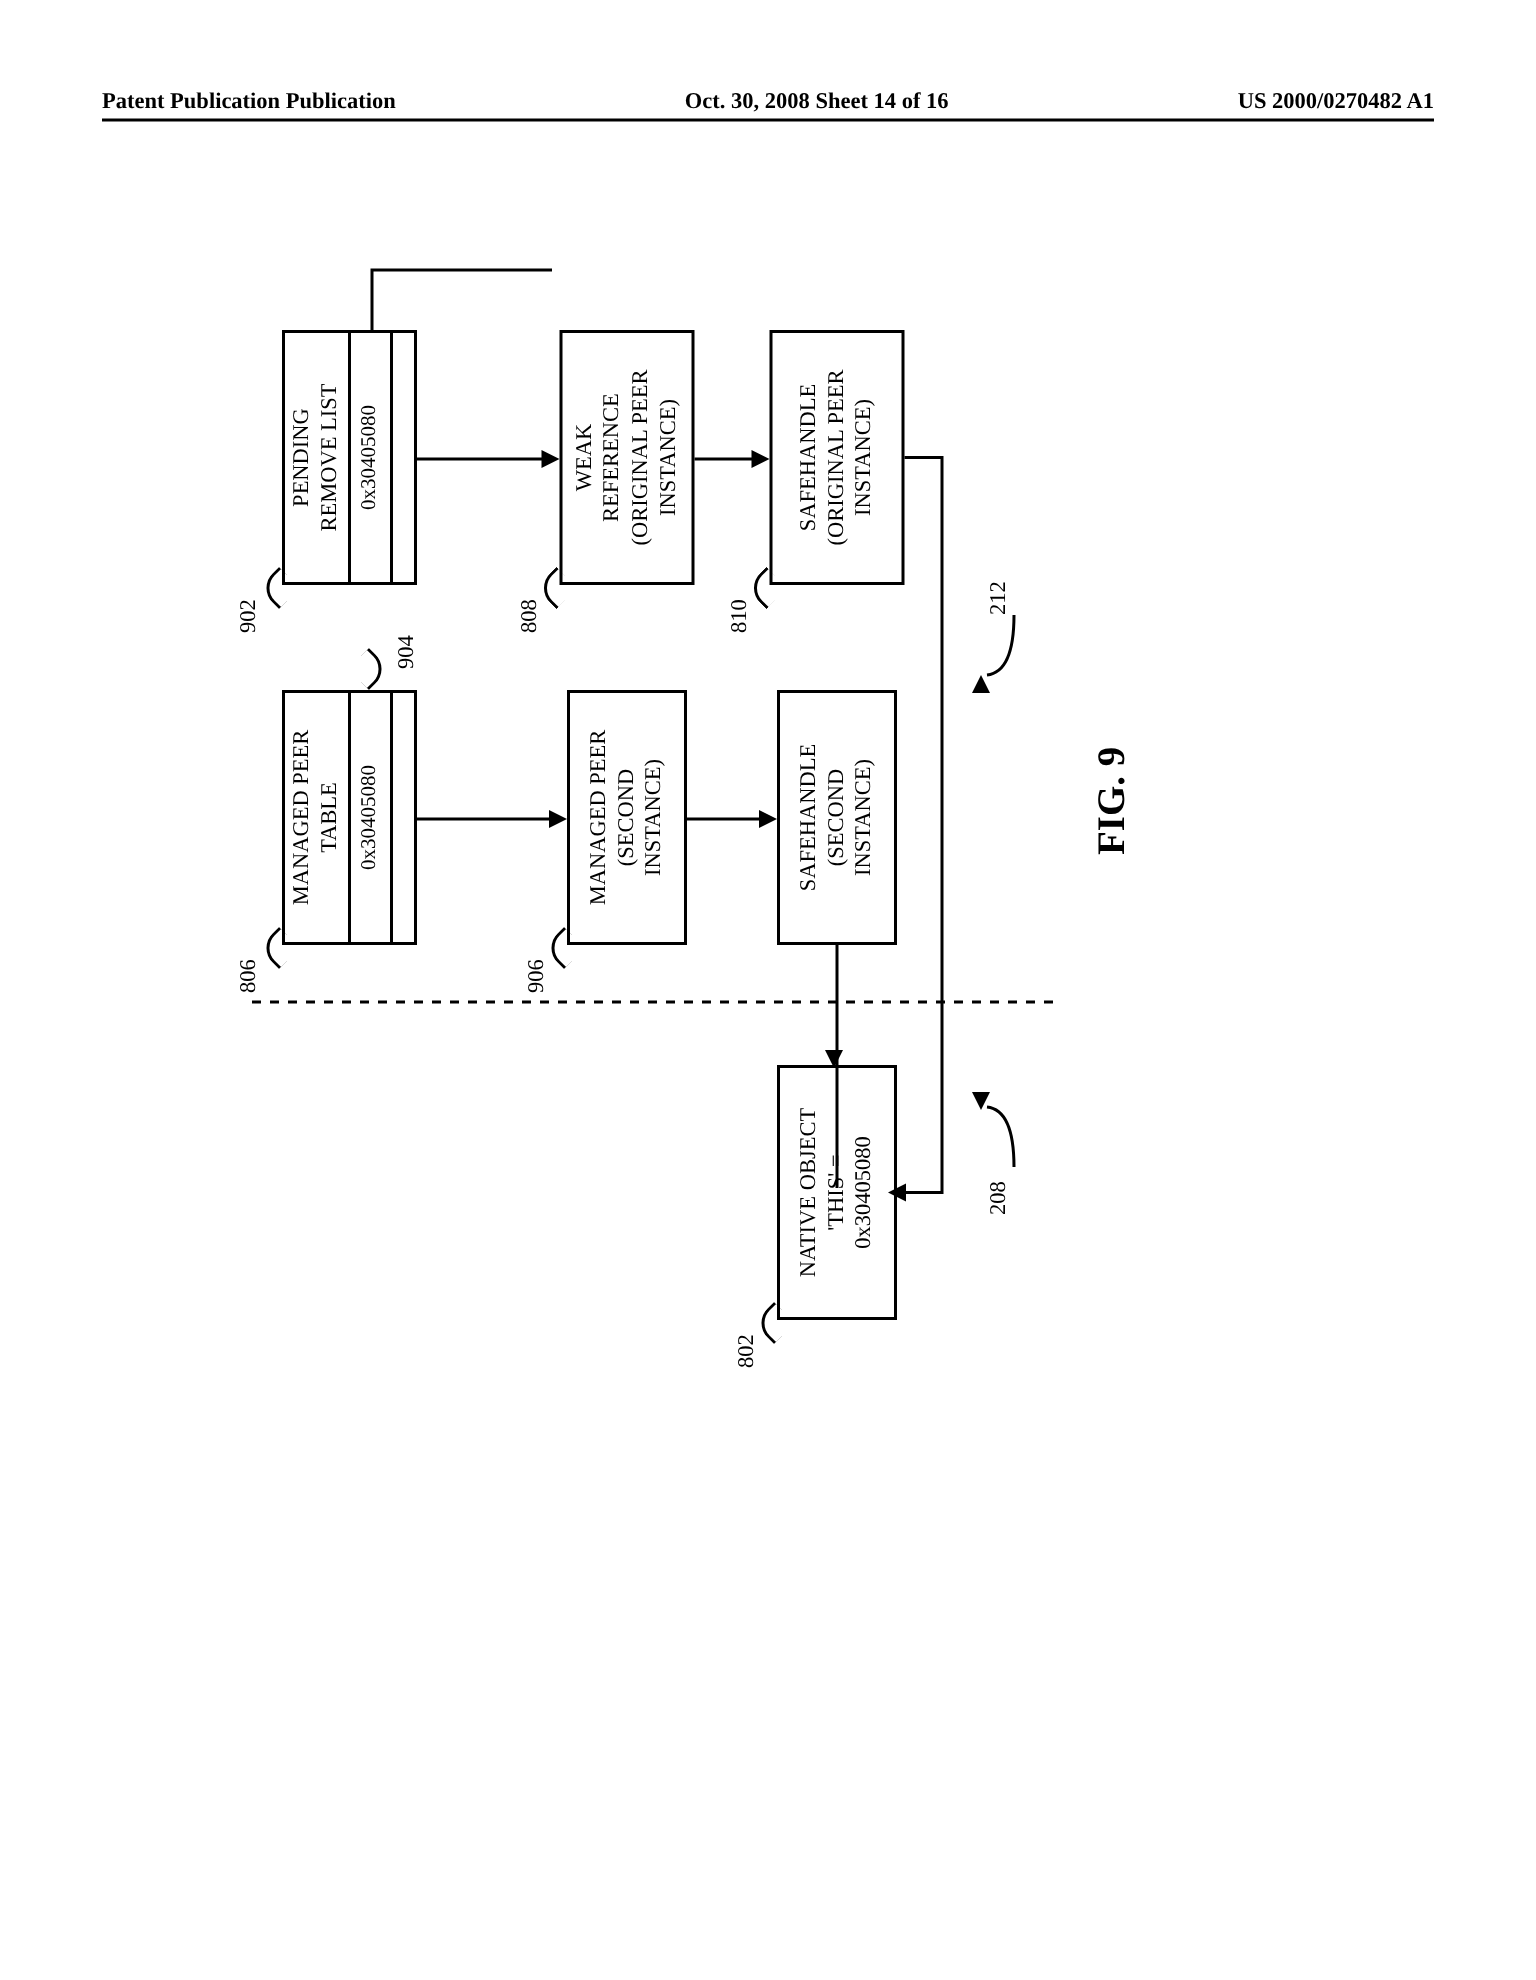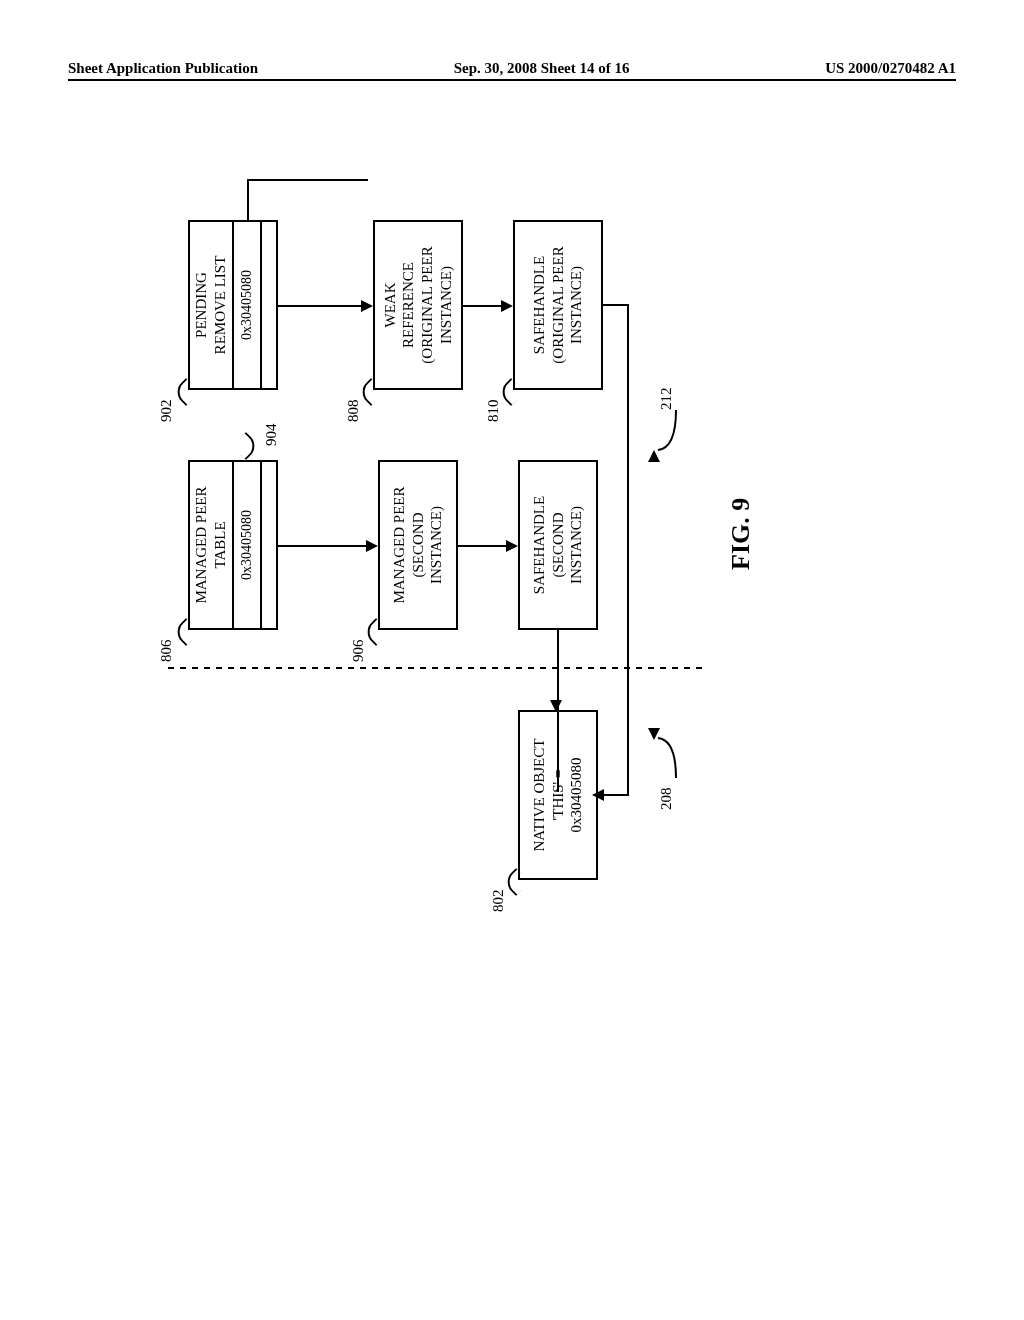--- a/index.html
+++ b/index.html
@@ -90,22 +90,22 @@
   }
   .zone-arrow.left  { border-right: 12px solid #000; }
   .zone-arrow.right { border-left: 12px solid #000; }
   svg.connector { position: absolute; overflow: visible; }
 </style>
 </head>
 <body>
 
 <div class="page">
   <div class="header">
-    <span>Sheet Application Publication</span>
-    <span>Sep. 30, 2008  Sheet 14 of 16</span>
+    <span>Patent Publication Publication</span>
+    <span>Oct. 30, 2008  Sheet 14 of 16</span>
     <span>US 2000/0270482 A1</span>
   </div>
 
   <div class="diagram-wrap">
     <div class="diagram-rotated">
 
       <div class="box" style="left:240px; top:0; width:170px; height:46px;">MANAGED PEER<br>TABLE</div>
       <div class="box small-box" style="left:240px; top:44px; width:170px; height:30px;">0x30405080</div>
       <div class="box" style="left:240px; top:72px; width:170px; height:18px;"></div>
 

